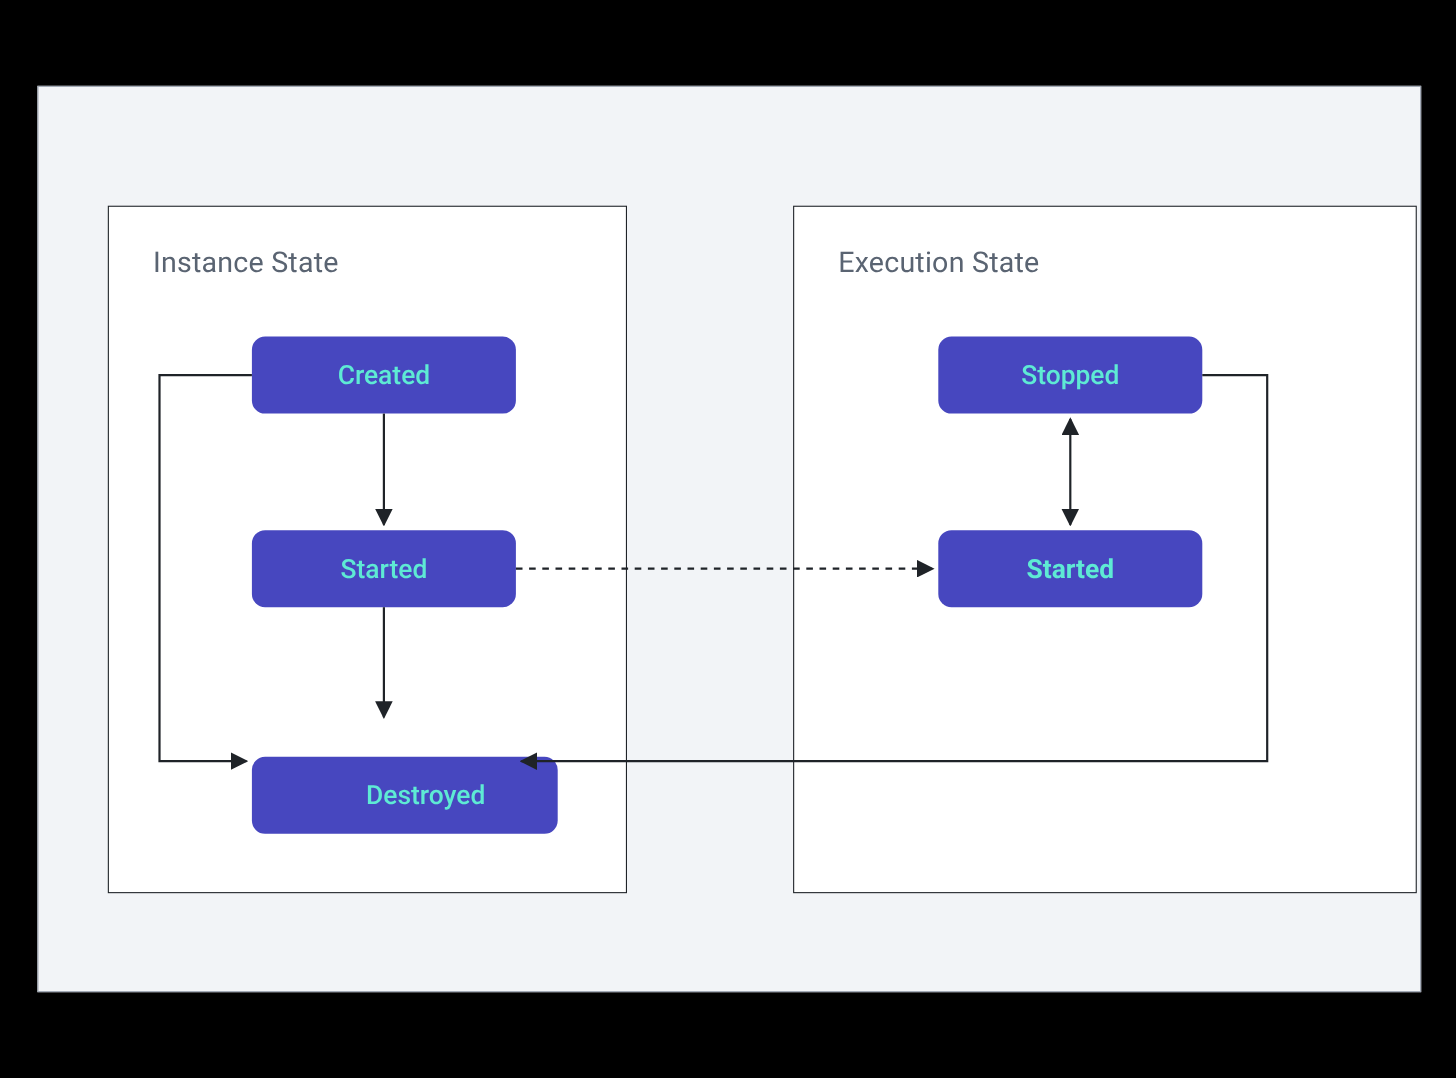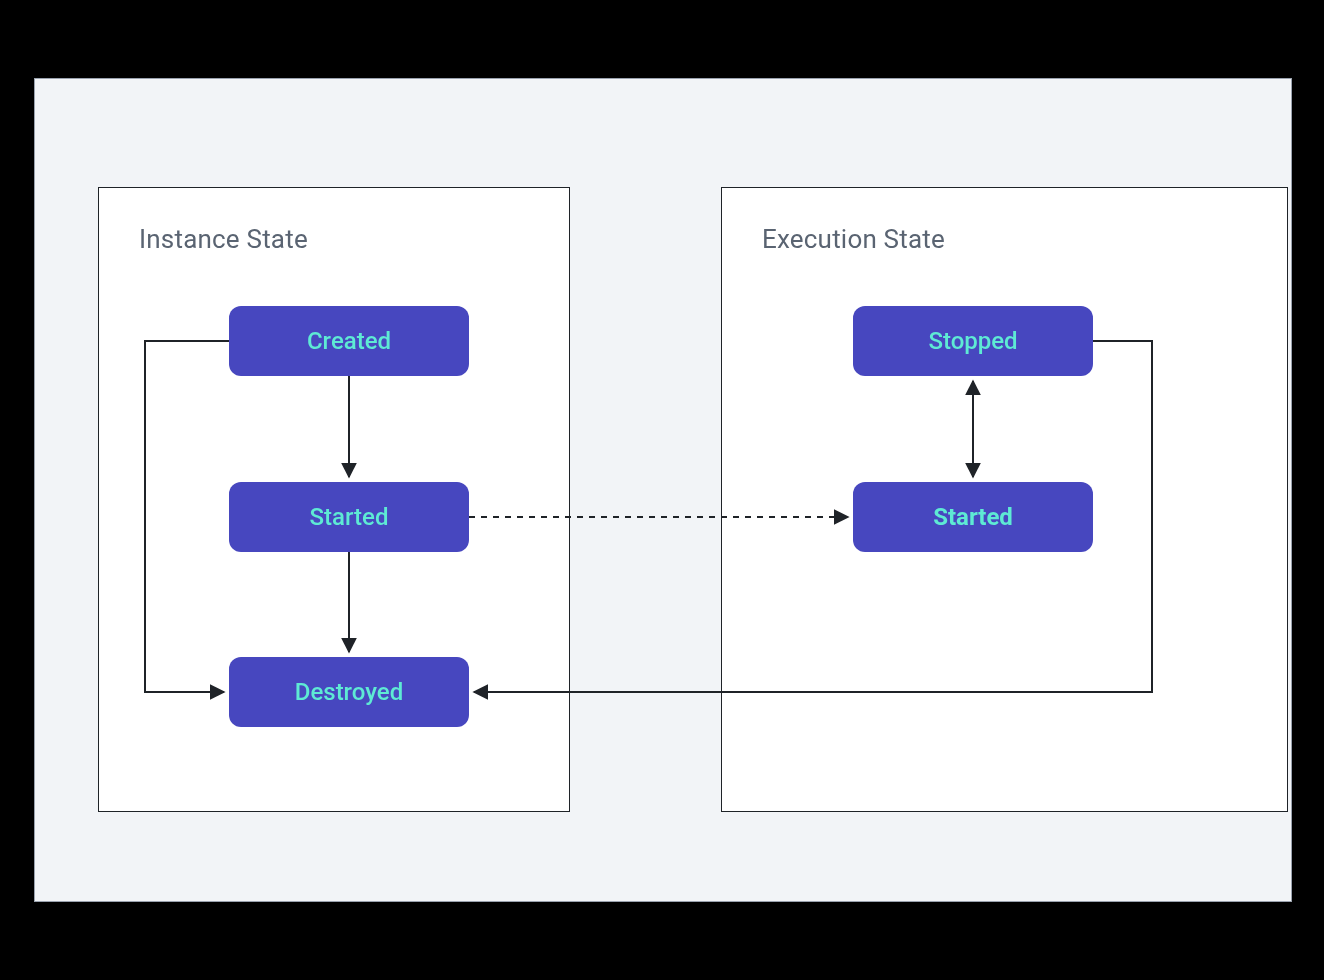--- a/index.html
+++ b/index.html
@@ -67,21 +67,21 @@
   <div class="group" style="left:686px; top:108px; width:567px; height:625px;">
     <div class="group-title">Execution State</div>
   </div>
 
   <div class="state" style="left:194px; top:227px;">
     <span>Created</span>
   </div>
   <div class="state" style="left:194px; top:403px;">
     <span>Started</span>
   </div>
-  <div class="state" style="left:194px; top:578px;">
+  <div class="state" style="left:194px; top:609px;padding-left:38px;">
     <span>Destroyed</span>
   </div>
 
   <div class="state" style="left:818px; top:227px;text-align:center;">
     <span>Stopped</span>
   </div>
   <div class="state" style="left:818px; top:403px;font-weight:bold;">
     <span>Started</span>
   </div>
 

